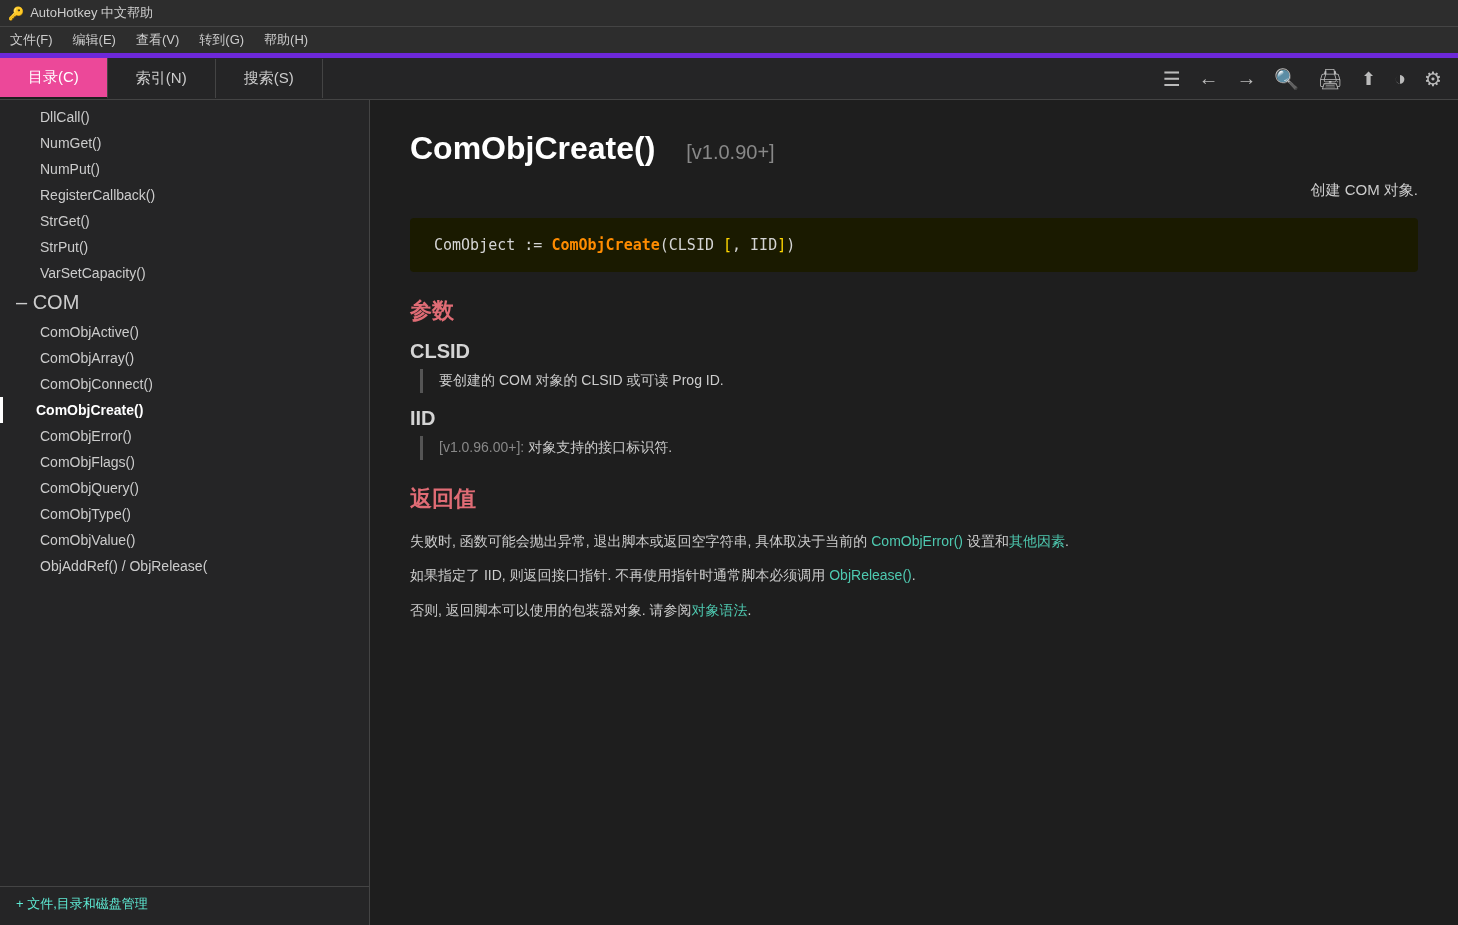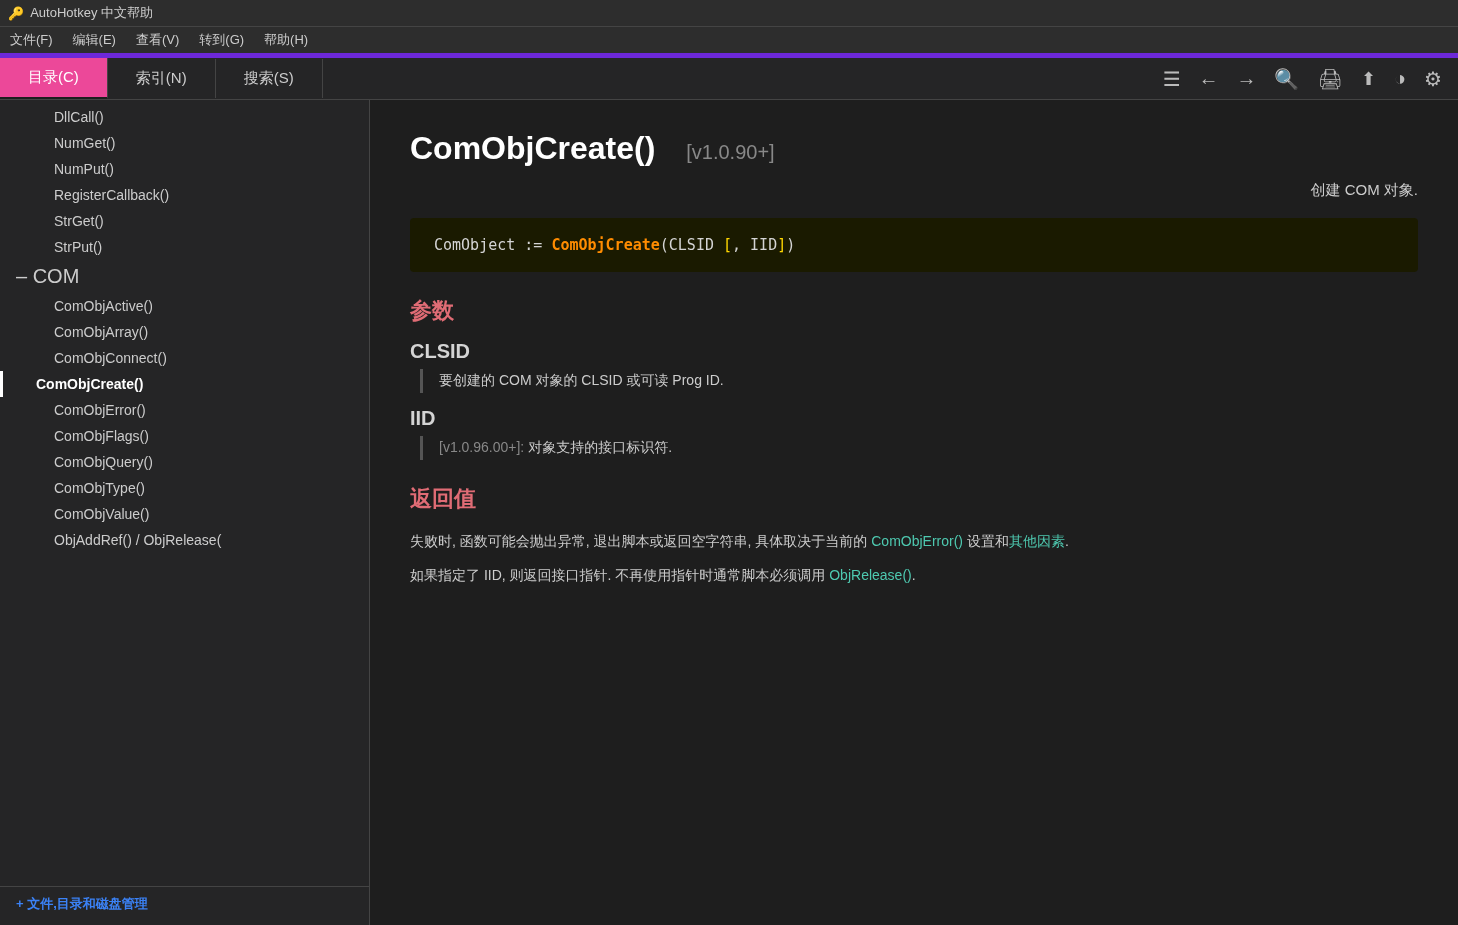--- a/index.html
+++ b/index.html
@@ -20,23 +20,23 @@
     #tabbar .toolbar .tb-btn { font-size: 20px; color: #bbb; cursor: pointer; }
 
     
     #main { display: flex; flex: 1; overflow: hidden; }
 
     
     #sidebar { width: 370px; background: #252526; border-right: 1px solid #444; overflow-y: auto; padding: 4px 0; flex-shrink: 0; }
     #sidebar::-webkit-scrollbar { width: 6px; }
     #sidebar::-webkit-scrollbar-thumb { background: #555; border-radius: 3px; }
     .sidebar-section { padding: 5px 16px; font-size: 20px; color: #ccc; cursor: pointer; display: flex; align-items: center; gap: 4px; }
-    .sidebar-child { padding: 5px 16px 5px 54px; font-size: 14px; color: #ccc; cursor: pointer; }
+    .sidebar-child { padding: 5px 16px 5px 40px; font-size: 14px; color: #ccc; cursor: pointer; }
     .sidebar-child.active-child { font-weight: bold; color: #fff; border-left: 3px solid #fff; padding-left: 33px; }
-    .sidebar-footer { padding: 8px 16px; color: #3b82f6; font-size: 13px; border-top: 1px solid #444; cursor: pointer; font-weight: bold; }
+    .sidebar-footer { padding: 8px 16px; color: #5eead4; font-size: 13px; border-top: 1px solid #444; cursor: pointer; }
 
     
     #content { flex: 1; overflow-y: auto; padding: 30px 40px; background: #1e1e1e; }
     #content::-webkit-scrollbar { width: 8px; }
     #content::-webkit-scrollbar-thumb { background: #555; border-radius: 4px; }
 
     .page-title { font-size: 32px; font-weight: bold; color: #fff; display: inline; }
     .page-version { font-size: 20px; color: #888; margin-left: 27px; }
     .page-subtitle { font-size: 15px; color: #ccc; margin-top: 14px; margin-bottom: 18px; text-align: right; }
 
@@ -88,20 +88,21 @@
 
 <div id="main">
 
   <div id="sidebar" style="display: flex; flex-direction: column;">
     <div class="sidebar-child">DllCall()</div>
     <div class="sidebar-child">NumGet()</div>
     <div class="sidebar-child">NumPut()</div>
     <div class="sidebar-child">RegisterCallback()</div>
     <div class="sidebar-child">StrGet()</div>
     <div class="sidebar-child">StrPut()</div>
+    <div class="sidebar-child">VarSetCapacity()</div>
 
     <div class="sidebar-section">– COM</div>
 
     <div class="sidebar-child">ComObjActive()</div>
     <div class="sidebar-child">ComObjArray()</div>
     <div class="sidebar-child">ComObjConnect()</div>
     <div class="sidebar-child active-child">ComObjCreate()</div>
     <div class="sidebar-child">ComObjError()</div>
     <div class="sidebar-child">ComObjFlags()</div>
     <div class="sidebar-child">ComObjQuery()</div>
@@ -143,15 +144,18 @@
     <div class="section-header">返回值</div>
 
     <div class="return-text">
       <span>失败时, 函数可能会抛出异常, 退出脚本或返回空字符串, 具体取决于当前的 </span><a class="link-text">ComObjError()</a><span> 设置和</span><a class="link-text">其他因素</a><span>.</span>
     </div>
 
     <div class="return-text">
       <span>如果指定了 IID, 则返回接口指针. 不再使用指针时通常脚本必须调用 </span><a class="link-text">ObjRelease()</a><span>.</span>
     </div>
 
+    <div class="return-text">
+      <span>否则, 返回脚本可以使用的包装器对象. 请参阅</span><a class="link-text">对象语法</a><span>.</span>
+    </div>
   </div>
 
 </div>
 
 </body></html>

